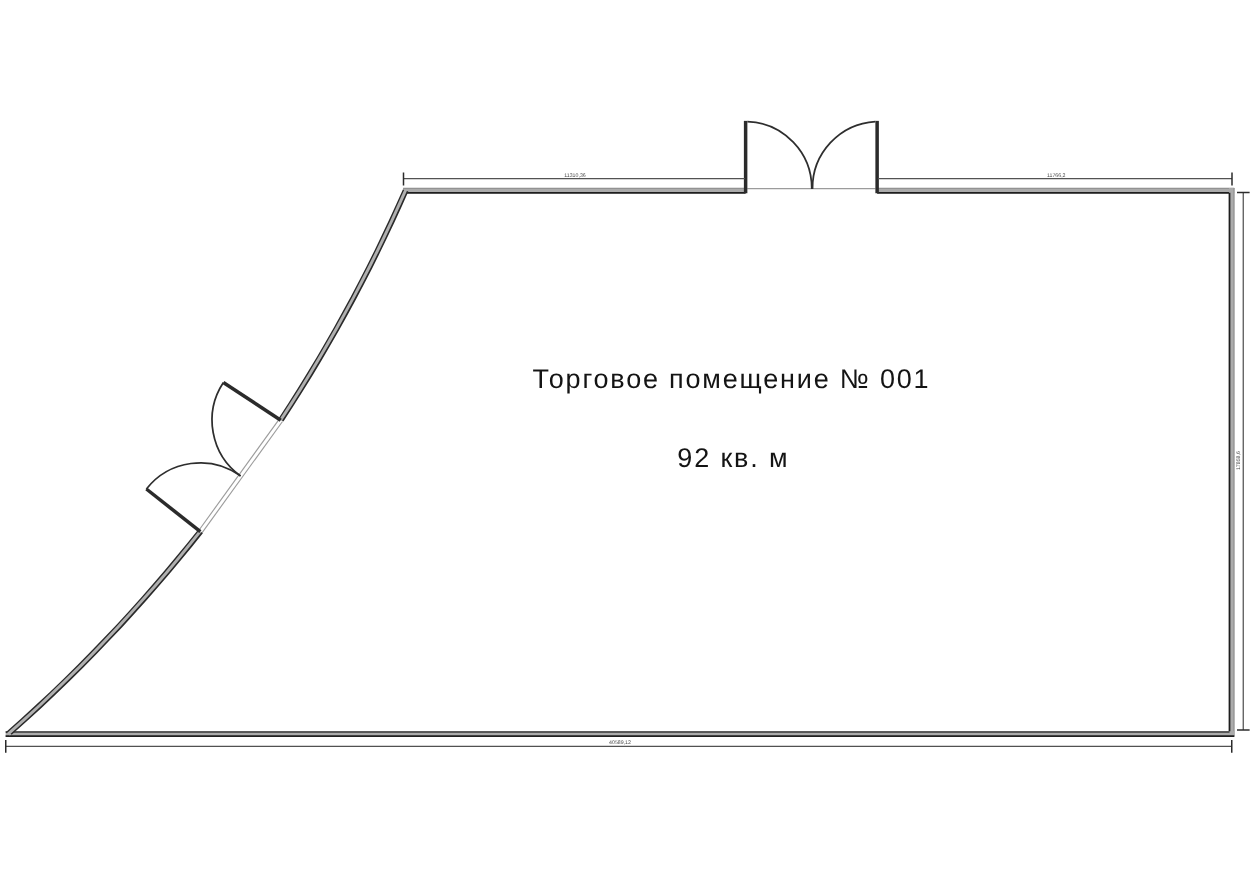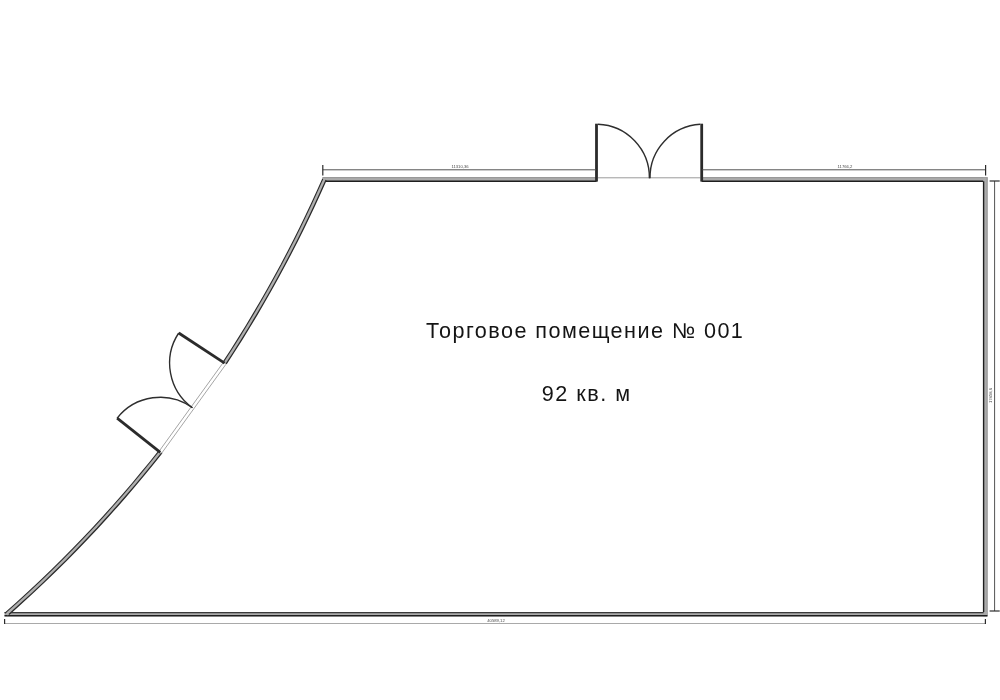--- a/index.html
+++ b/index.html
@@ -1,17 +1,17 @@
 <!DOCTYPE html>
 <html><head>
 <meta charset="utf-8">
 <style>
   html,body{margin:0;padding:0;background:#ffffff;}
-  .page{position:relative;width:1000px;height:597px;background:#fff;overflow:hidden;
-        font-family:"Liberation Sans", sans-serif;margin-top:27px;}
+  .page{position:relative;width:1000px;height:700px;background:#fff;overflow:hidden;
+        font-family:"Liberation Sans", sans-serif;}
   svg{position:absolute;left:0;top:0;}
 </style>
 </head>
 <body>
 <div class="page">
 <svg width="1000" height="700" viewBox="0 0 1000 700">
 
   <g>
     <rect x="10" y="156" width="972" height="428" fill="#ffffff"></rect>
   </g>

